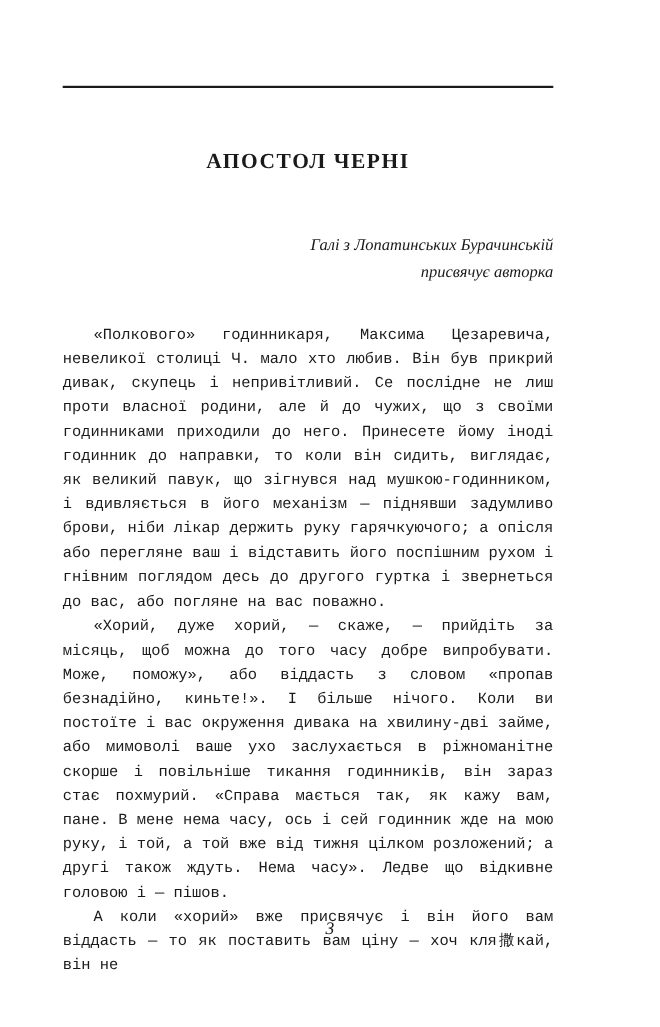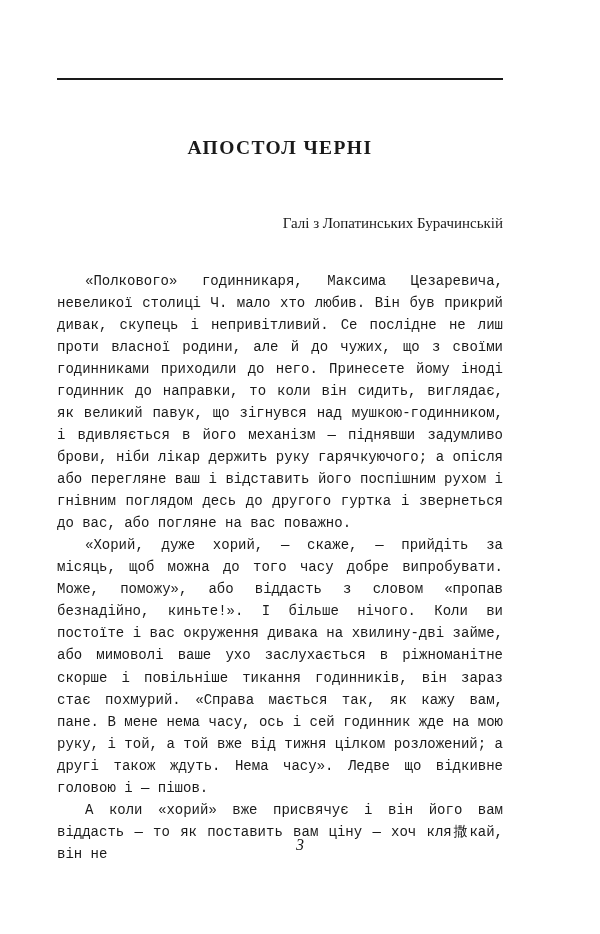--- a/index.html
+++ b/index.html
@@ -37,20 +37,21 @@
     margin-top: 56px;
     text-align: center;
     font-size: 19.5px;
     font-weight: bold;
     letter-spacing: 1.4px;
     line-height: 1.2;
   }
   .dedication {
     margin-top: 52px;
     text-align: right;
+    font-style: italic;
     font-size: 15px;
     line-height: 1.62;
   }
   .dedication div {
     display: block;
   }
   .body-text {
     margin-top: 34px;
     font-size: 14px;
     line-height: 1.575;
@@ -78,20 +79,21 @@
 
 <div class="page">
   <div class="content">
 
     <div class="top-rule"></div>
 
     <h1 class="chapter-title">АПОСТОЛ ЧЕРНІ</h1>
 
     <div class="dedication">
       <div>Галі з Лопатинських Бурачинській</div>
+      <div>присвячує авторка</div>
     </div>
 
     <div class="body-text">
       <p>«Полкового» годинникаря, Максима Цезаревича, невеликої столиці Ч. мало хто любив. Він був прикрий дивак, скупець і непривітливий. Се послідне не лиш проти власної родини, але й до чужих, що з своїми годинниками приходили до него. Принесете йому іноді годинник до направки, то коли він сидить, виглядає, як великий павук, що зігнувся над мушкою-годинником, і вдивляється в його механізм — піднявши задумливо брови, ніби лікар держить руку гарячкуючого; а опісля або перегляне ваш і відставить його поспішним рухом і гнівним поглядом десь до другого гуртка і звернеться до вас, або погляне на вас поважно.</p>
       <p>«Хорий, дуже хорий, — скаже, — прийдіть за місяць, щоб можна до того часу добре випробувати. Може, поможу», або віддасть з словом «пропав безнадійно, киньте!». І більше нічого. Коли ви постоїте і вас окруження дивака на хвилину-дві займе, або мимоволі ваше ухо заслухається в ріжноманітне скорше і повільніше тикання годинників, він зараз стає похмурий. «Справа мається так, як кажу вам, пане. В мене нема часу, ось і сей годинник жде на мою руку, і той, а той вже від тижня цілком розложений; а другі також ждуть. Нема часу». Ледве що відкивне головою і — пішов.</p>
       <p>А коли «хорий» вже присвячує і він його вам віддасть — то як поставить вам ціну — хоч кля撒кай, він не</p>
     </div>
 
   </div>
 

